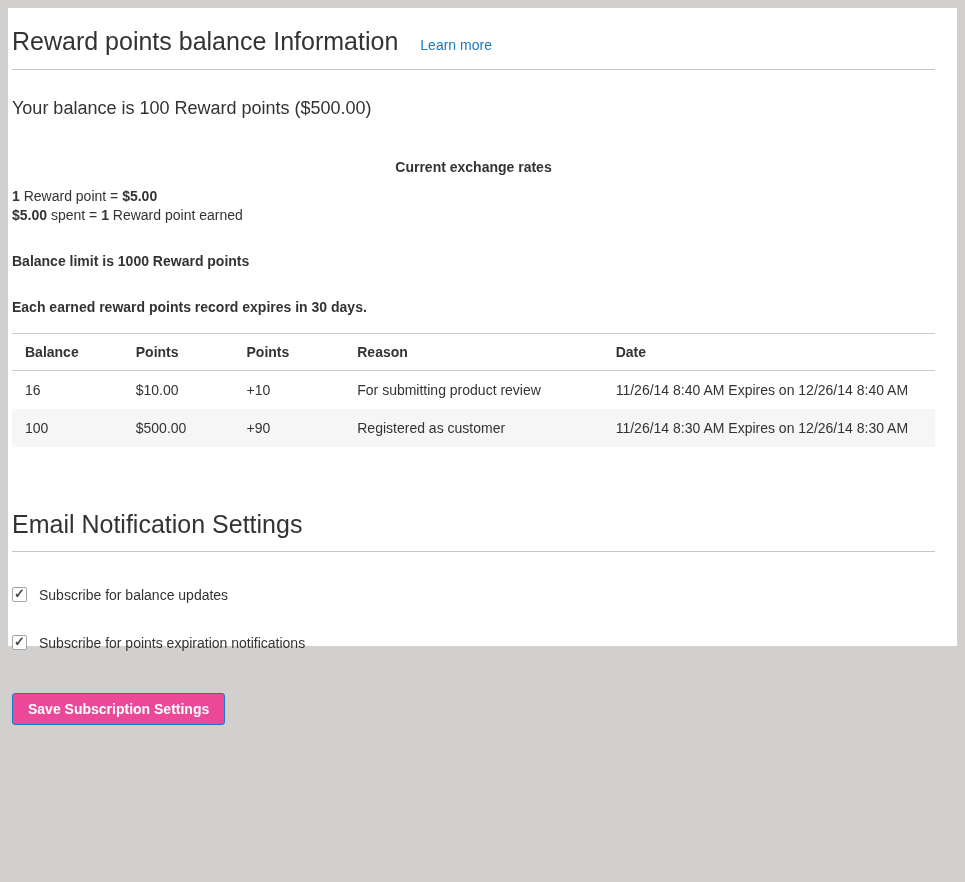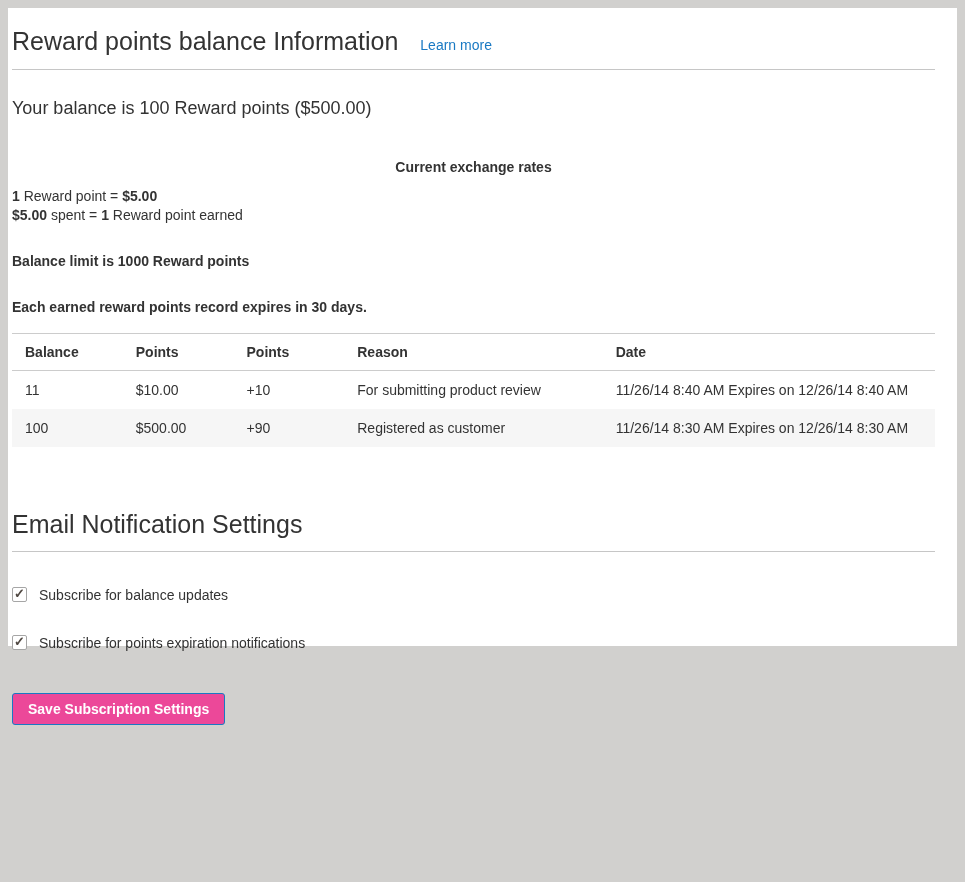--- a/index.html
+++ b/index.html
@@ -163,21 +163,21 @@
       <tr>
         <th>Balance</th>
         <th>Points</th>
         <th>Points</th>
         <th>Reason</th>
         <th>Date</th>
       </tr>
     </thead>
     <tbody>
       <tr>
-        <td>11</td>
+        <td>16</td>
         <td>$10.00</td>
         <td>+10</td>
         <td>For submitting product review</td>
         <td>11/26/14 8:40 AM Expires on 12/26/14 8:40 AM</td>
       </tr>
       <tr class="alt">
         <td>100</td>
         <td>$500.00</td>
         <td>+90</td>
         <td>Registered as customer</td>

